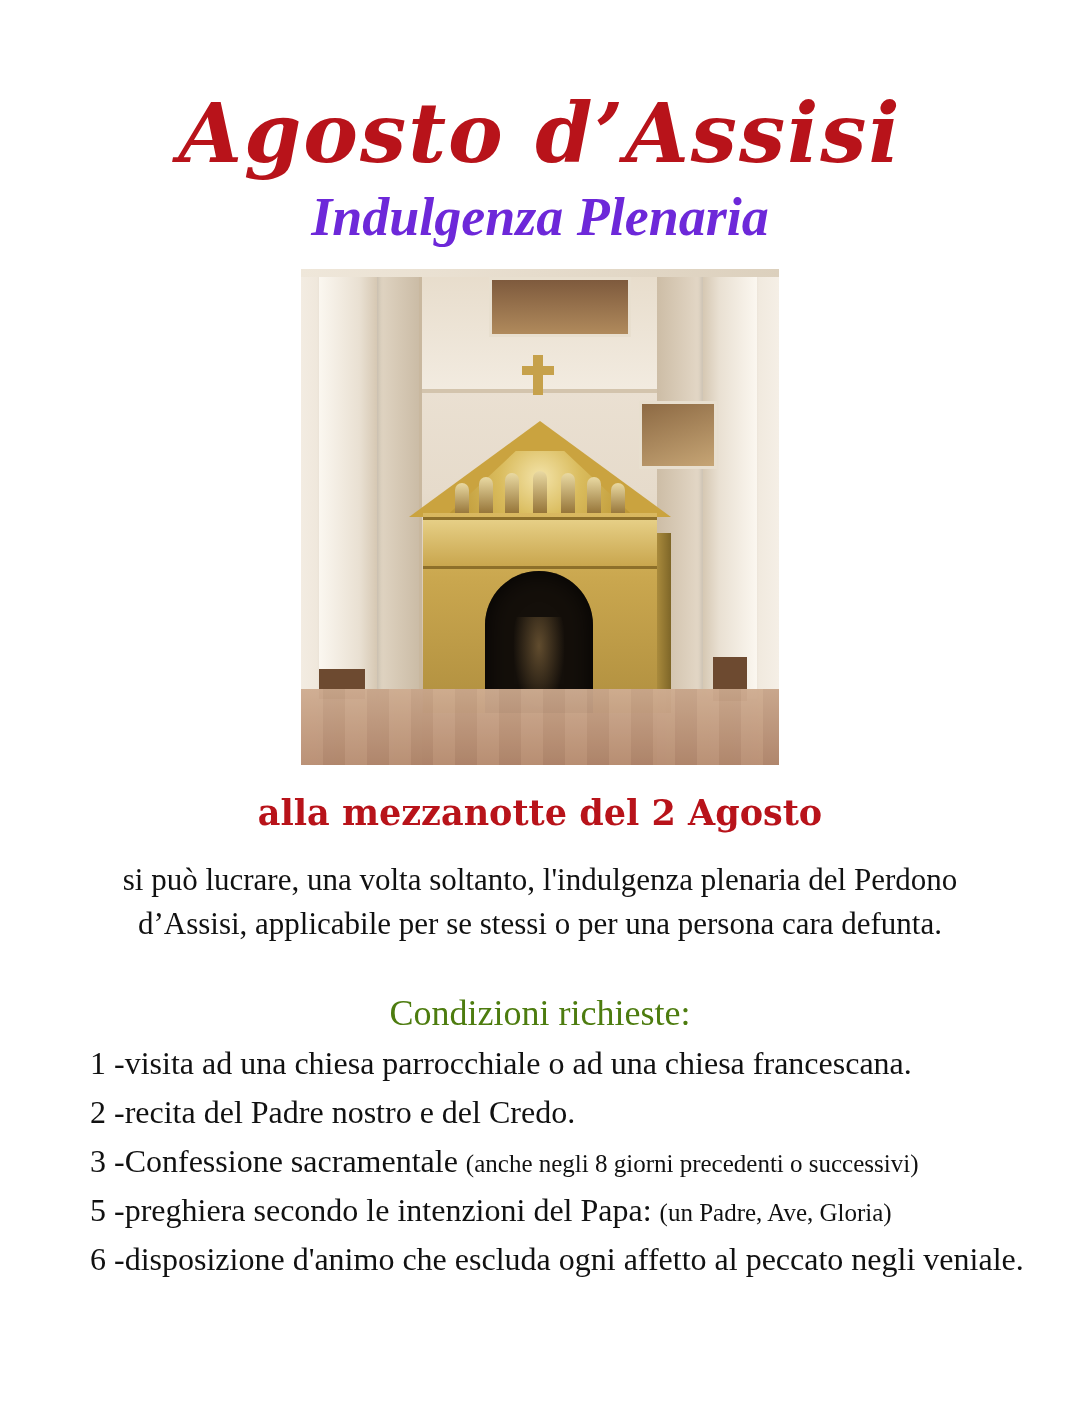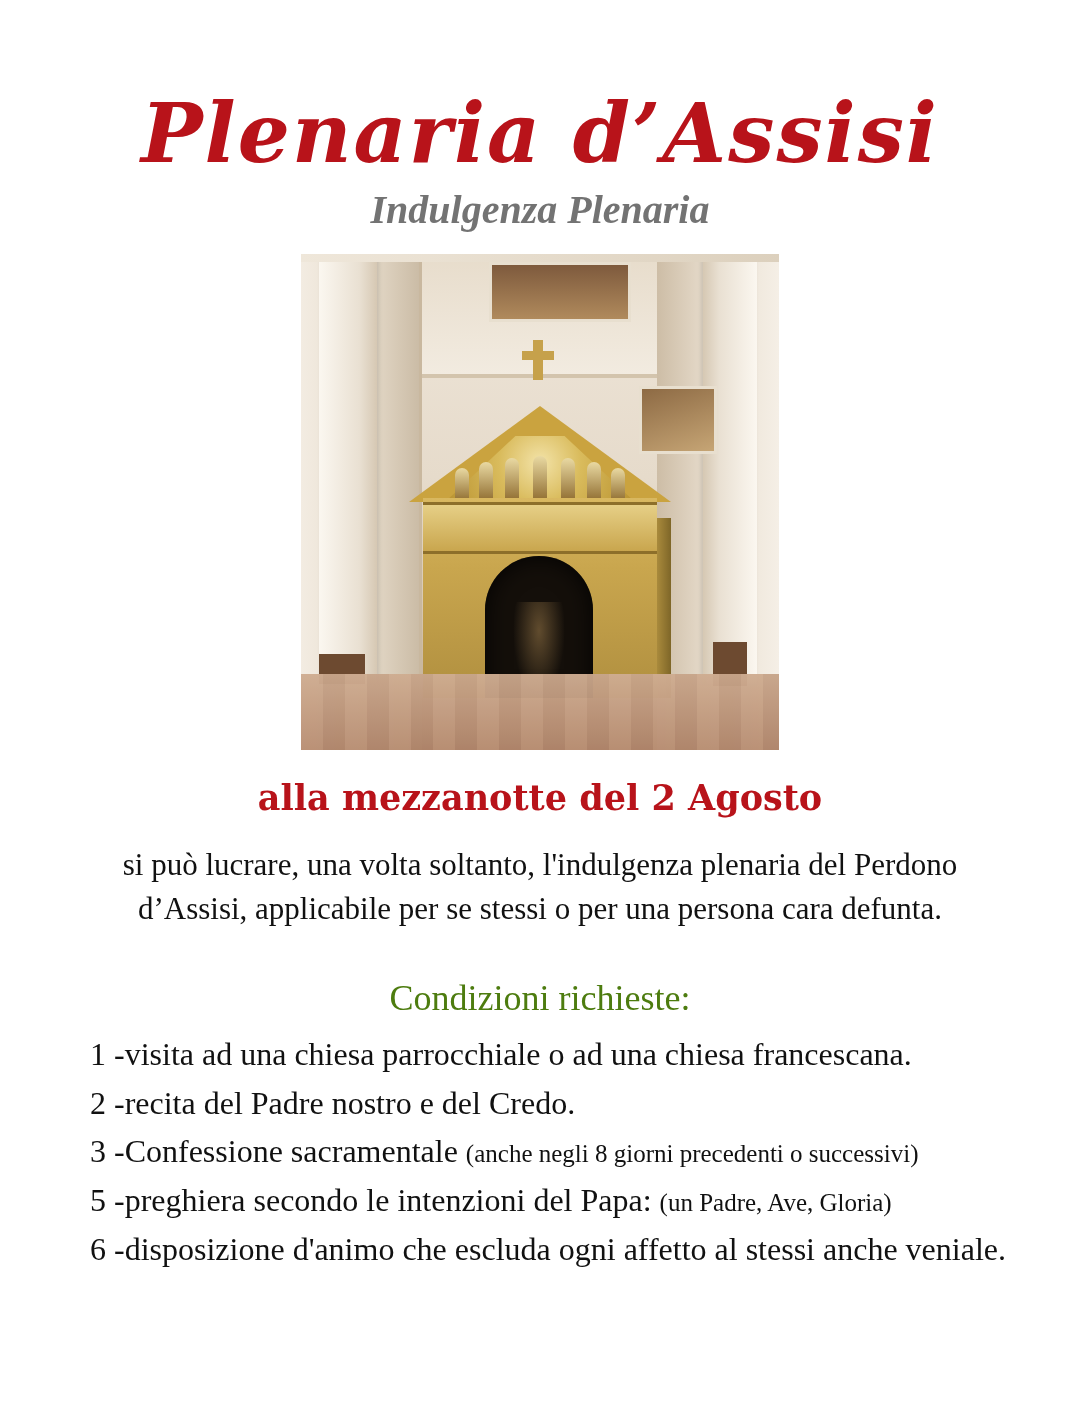--- a/index.html
+++ b/index.html
@@ -36,22 +36,22 @@
     letter-spacing: 2px;
     color: #b8131a;
     line-height: 1.0;
     margin: 0;
     white-space: nowrap;
   }
   .subtitle {
     font-family: "Liberation Serif", serif;
     font-style: italic;
     font-weight: bold;
-    font-size: 40px;
-    color: #737373;
+    font-size: 54px;
+    color: #6d28d9;
     margin: 14px 0 0 0;
     line-height: 1.1;
   }
 
   
   .photo-wrap {
     margin: 22px auto 0 auto;
     width: 478px;
     height: 496px;
     position: relative;
@@ -237,21 +237,21 @@
   }
 
   
   .cond-title {
     text-align: center;
     font-size: 36px;
     margin-top: 46px;
     color: #4d7c0f;
   }
   .cond-list {
-    margin: 14px 0 0 0;
+    margin: 8px 0 0 0;
     padding: 0 56px 0 90px;
     list-style: none;
     font-size: 32px;
     line-height: 1.37;
     color: #111;
   }
   .cond-list li {
     margin: 0 0 5px 0;
     white-space: nowrap;
   }
@@ -261,21 +261,21 @@
   .cond-list .note {
     font-size: 25px;
   }
 </style>
 </head>
 <body>
 
 <div class="poster">
 
   <div class="title-wrap">
-    <h1 class="title">Plenaria  d’Assisi</h1>
+    <h1 class="title">Agosto  d’Assisi</h1>
     <h2 class="subtitle">Indulgenza Plenaria</h2>
   </div>
 
   <div class="photo-wrap">
     <div class="photo">
       <div class="bg-wall"></div>
       <div class="upper-arch"></div>
       <div class="bg-arch-left"></div>
       <div class="bg-arch-right"></div>
       <div class="bg-pilaster-l"></div>
@@ -317,16 +317,16 @@
 
   <p class="intro">si può lucrare, una volta soltanto, l'indulgenza plenaria del  Perdono d’Assisi, applicabile per se stessi o per una persona cara defunta.</p>
 
   <div class="cond-title">Condizioni richieste:</div>
 
   <ul class="cond-list">
     <li><span class="num">1 - </span><span>visita ad una chiesa parrocchiale o ad una chiesa francescana.</span><span class="note"></span></li>
     <li><span class="num">2 - </span><span>recita del Padre nostro e del Credo.</span><span class="note"></span></li>
     <li><span class="num">3 - </span><span>Confessione sacramentale </span><span class="note">(anche negli 8 giorni precedenti o successivi)</span></li>
     <li><span class="num">5 - </span><span>preghiera secondo le intenzioni del Papa: </span><span class="note">(un Padre, Ave, Gloria)</span></li>
-    <li><span class="num">6 - </span><span>disposizione d'animo che escluda ogni affetto al stessi anche veniale.</span><span class="note"></span></li>
+    <li><span class="num">6 - </span><span>disposizione d'animo che escluda ogni affetto al peccato negli veniale.</span><span class="note"></span></li>
   </ul>
 
 </div>
 
 </body></html>

